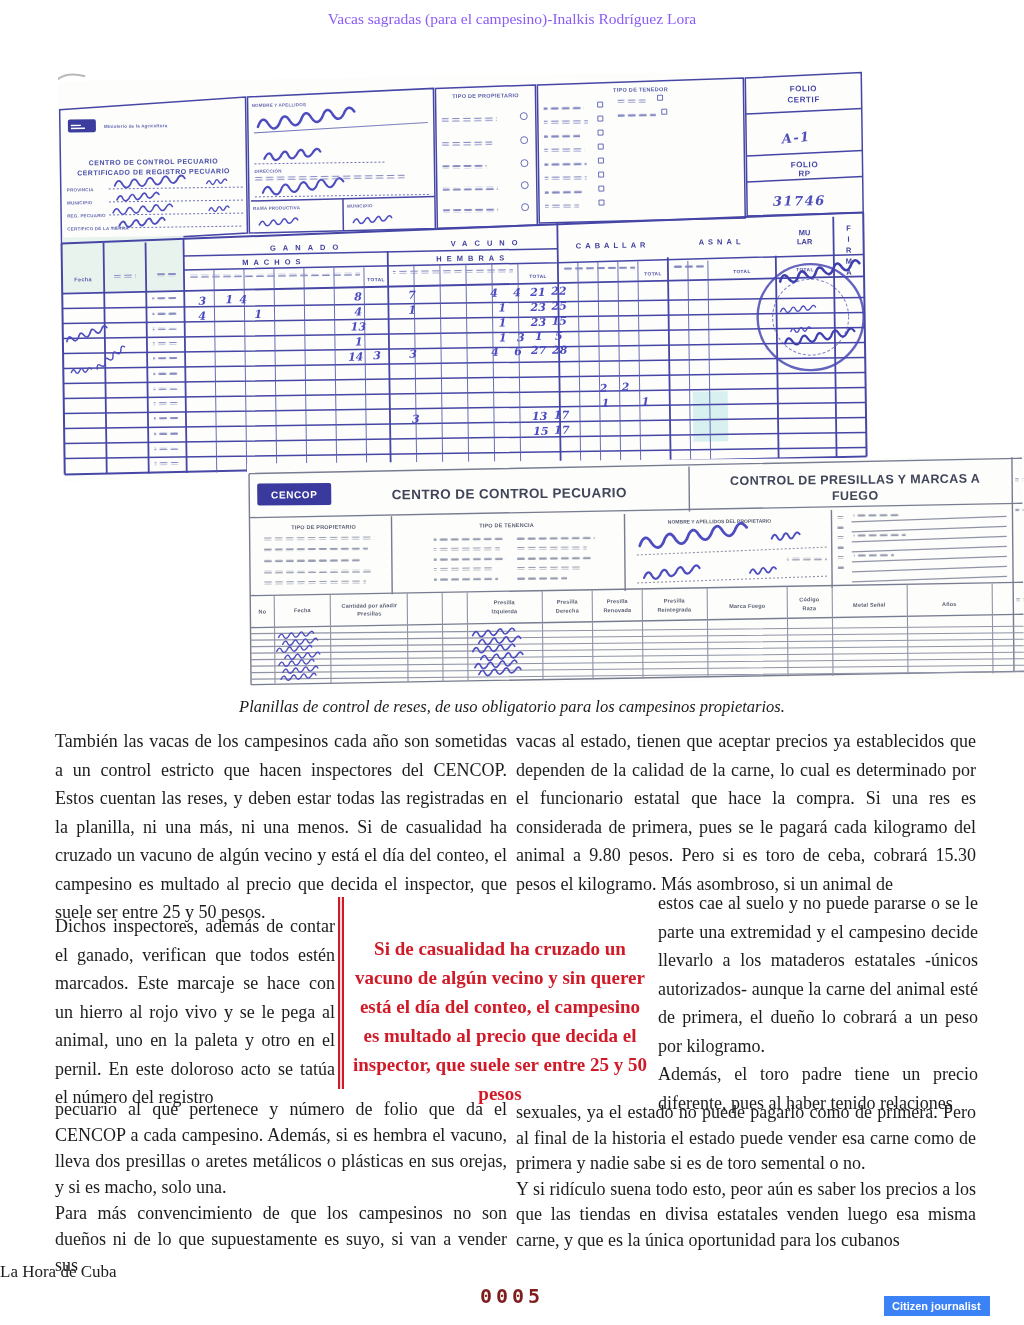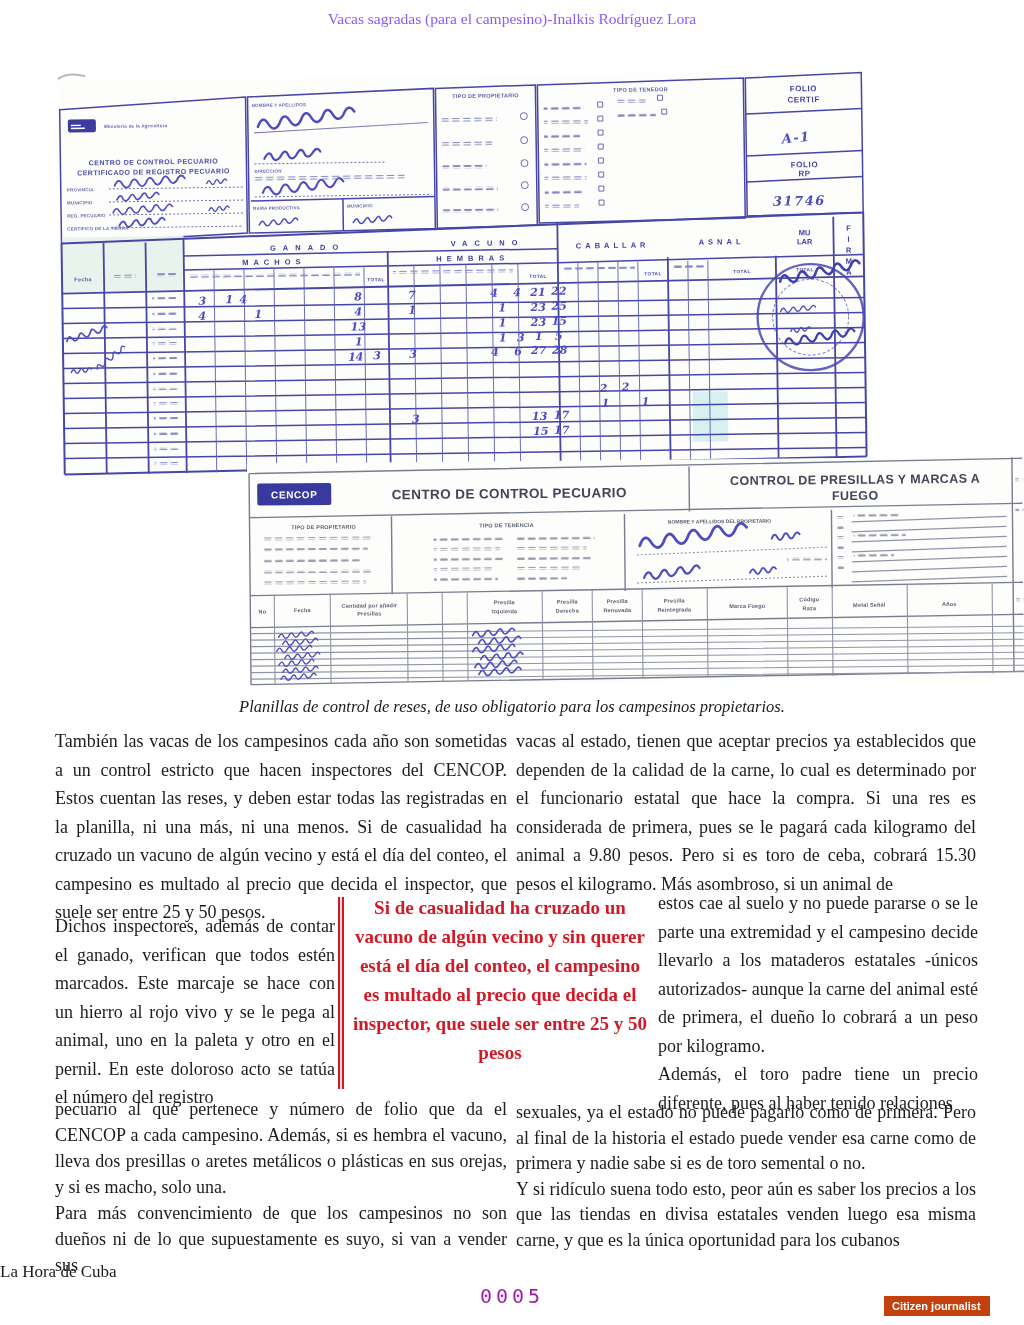--- a/index.html
+++ b/index.html
@@ -4,28 +4,28 @@
 <style>
   html,body{margin:0;padding:0;background:#ffffff;}
   .page{position:relative;width:1024px;height:1325px;background:#ffffff;overflow:hidden;
         font-family:"Liberation Serif",serif;color:#1c1c1e;}
   .title{position:absolute;top:10px;left:0;width:100%;text-align:center;
          font-size:15.5px;color:#8b5cf6;}
   .caption{position:absolute;top:697px;left:0;width:100%;text-align:center;font-size:16.5px;font-style:italic;}
   .tb{position:absolute;text-align:justify;font-size:18px;line-height:28.5px;}
   .tb p{margin:0;}
   .tb.tight{line-height:26px;}
-  .quote{position:absolute;left:352px;top:893px;width:296px;text-align:center;
+  .quote{position:absolute;left:352px;top:934px;width:296px;text-align:center;
          font-weight:bold;font-size:19px;line-height:29px;color:#d11a28;}
   .quote-bar{position:absolute;left:338px;top:897px;width:6px;height:192px;
          background:linear-gradient(to right,#d11a28 0 2px,#f7d9dd 2px 4px,#d11a28 4px 6px);}
   .foot-pub{position:absolute;top:1262px;left:0;width:100%;text-align:left;font-size:17px;}
   .foot-num{position:absolute;top:1284px;left:0;width:100%;text-align:center;
-         font-family:"DejaVu Sans Mono",monospace;font-weight:normal;font-size:20px;letter-spacing:4px;color:#a21caf;}
-  .badge{position:absolute;left:884px;top:1296px;background:#c2410c;color:#ffffff;
+         font-family:"DejaVu Sans Mono",monospace;font-weight:bold;font-size:20px;letter-spacing:4px;color:#7f1d1d;}
+  .badge{position:absolute;left:884px;top:1296px;background:#3b82f6;color:#ffffff;
          font-family:"Liberation Sans",sans-serif;font-weight:bold;font-size:11px;padding:4px 9px 4px 8px;}
   .scanwrap{position:absolute;left:0;top:44px;width:1024px;height:650px;}
   svg{position:absolute;}
   
   .g1{stroke:#4646a6;fill:none;stroke-width:1.5;}
   .g1t{stroke:#5a5eb0;fill:none;stroke-width:0.9;}
   .f1lbl{fill:#666bb0;font:600 4.5px "Liberation Sans",sans-serif;letter-spacing:.2px;}
   .f1med{fill:#585dab;font:600 5.5px "Liberation Sans",sans-serif;letter-spacing:.3px;}
   .f1ttl{fill:#4a4fa8;font:700 7px "Liberation Sans",sans-serif;letter-spacing:.5px;}
   .f1big{fill:#3f3f9e;font:700 7.5px "Liberation Sans",sans-serif;}

